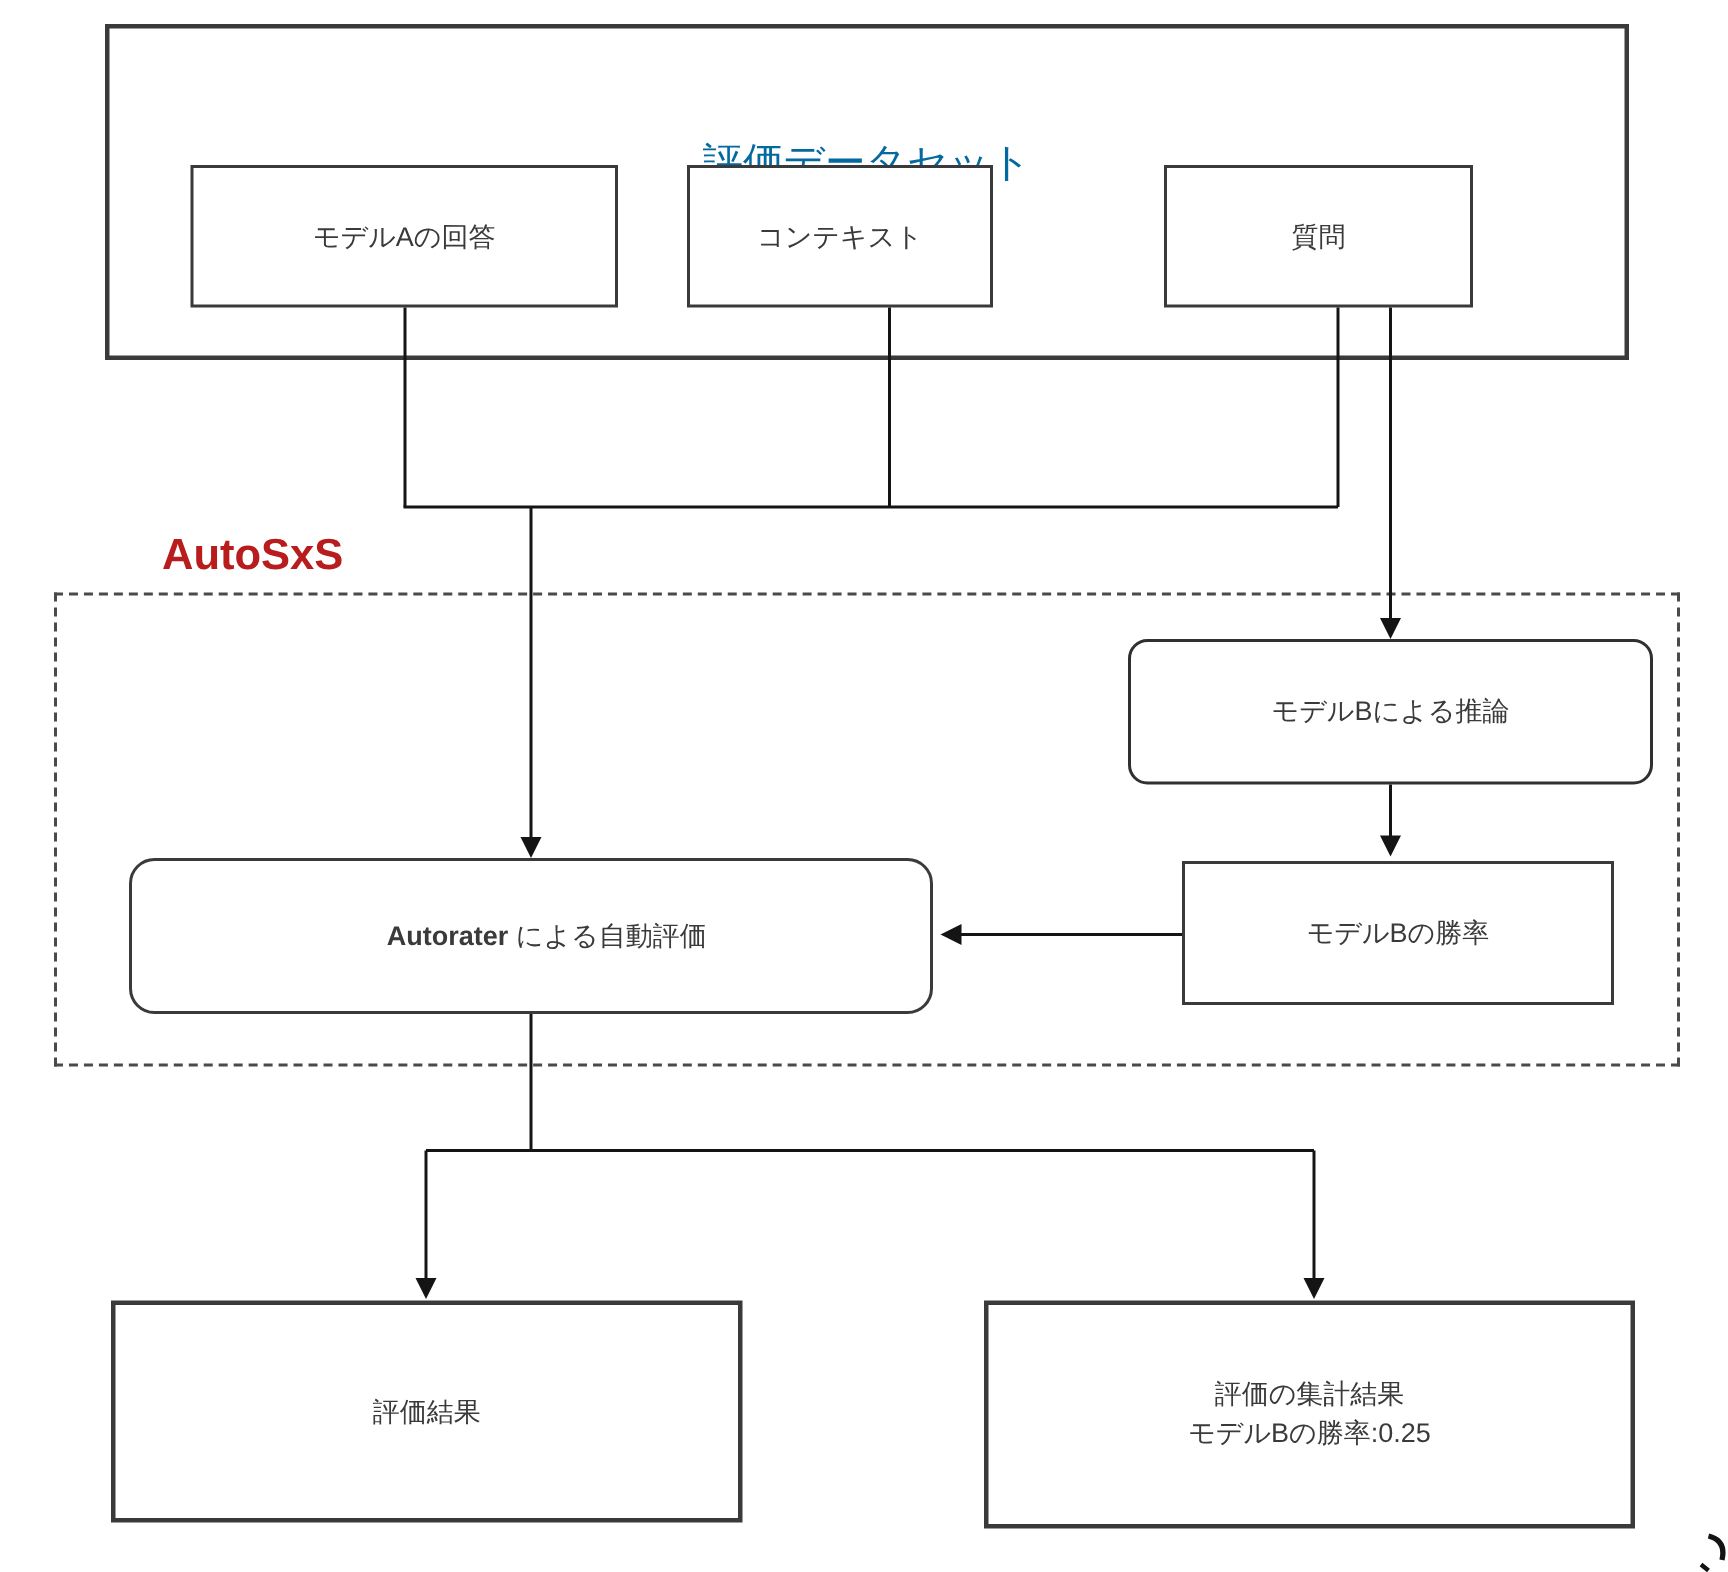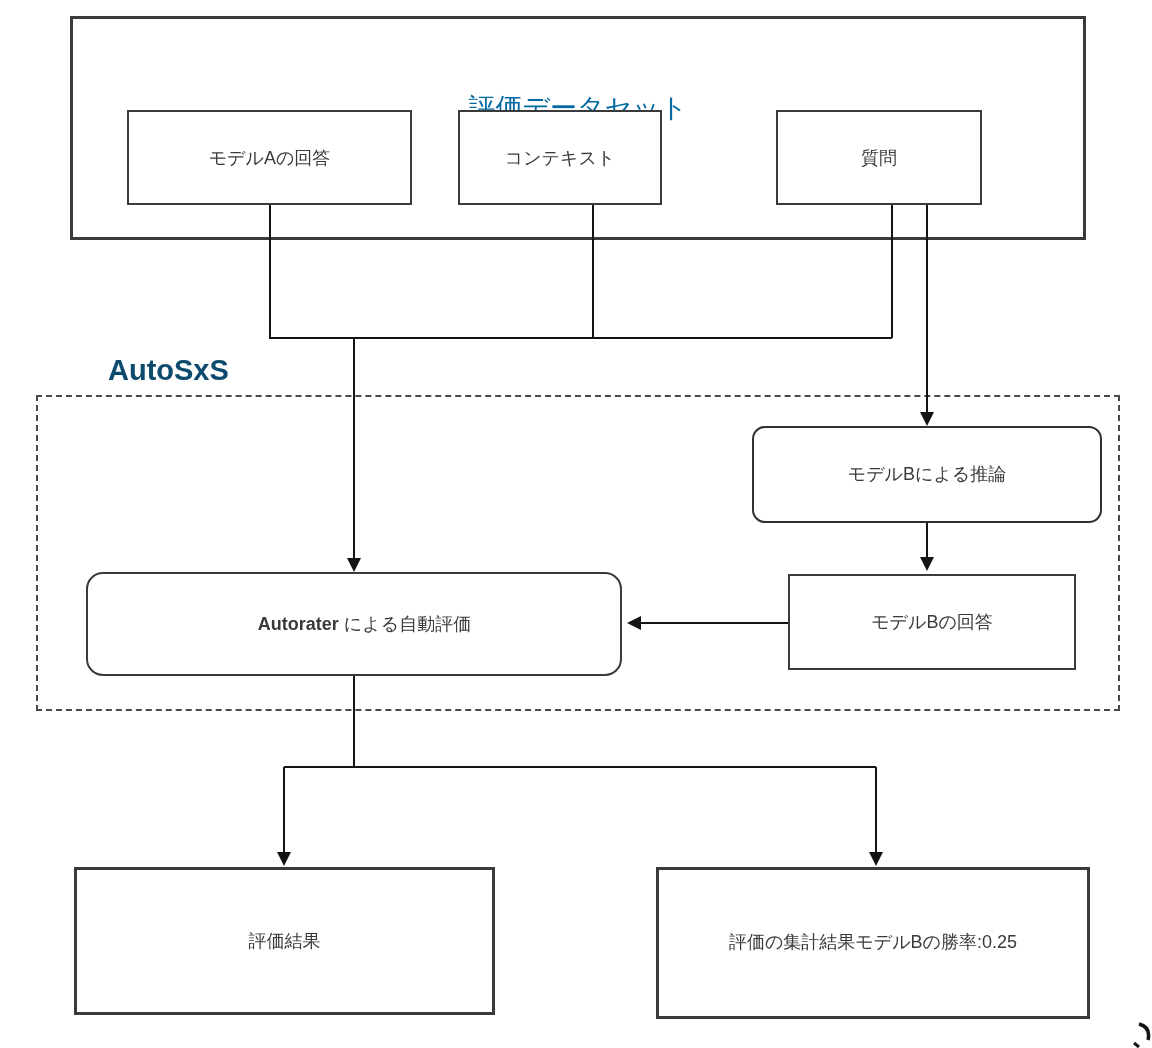--- a/index.html
+++ b/index.html
@@ -47,21 +47,21 @@
   }
   .model-a-box   { left: 127px; top: 110px; width: 285px; height: 95px; }
   .context-box   { left: 458px; top: 110px; width: 204px; height: 95px; }
   .question-box  { left: 776px; top: 110px; width: 206px; height: 95px; }
 
   .autosxs-label {
     position: absolute;
     left: 108px; top: 354px;
     font-size: 29px;
     font-weight: bold;
-    color: #0c4a6e;
+    color: #b91c1c;
   }
   .autosxs-frame {
     left: 36px; top: 395px; width: 1084px; height: 316px;
     border: 2px dashed #4a4a4a;
   }
   .inference-box {
     left: 752px; top: 426px; width: 350px; height: 97px;
     border-radius: 13px;
     border-width: 2.5px;
     border-color: #303030;
@@ -73,21 +73,21 @@
     border-radius: 17px;
     border-width: 2px;
     padding-left: 21px;
   }
   .modelb-answer-box { left: 788px; top: 574px; width: 288px; height: 96px; }
 
   .result-box    { left: 74px;  top: 867px; width: 421px; height: 148px; border-width: 3px; }
   .aggregate-box {
     left: 656px; top: 867px; width: 434px; height: 152px;
     border-width: 3px;
-    flex-direction: row;
+    flex-direction: column;
     line-height: 1.42;
   }
 
   .wire-layer {
     position: absolute;
     left: 0; top: 0;
     width: 1152px; height: 1048px;
     pointer-events: none;
     z-index: 5;
   }
@@ -116,21 +116,21 @@
 
   <div class="box inference-box">
     <span>モデルBによる推論</span>
   </div>
 
   <div class="box autorater-box">
     <span><span class="bold-part">Autorater</span><span> による自動評価</span></span>
   </div>
 
   <div class="box modelb-answer-box">
-    <span>モデルBの回答</span>
+    <span>モデルBの勝率</span>
   </div>
 
   <div class="box result-box">
     <span>評価結果</span>
   </div>
   <div class="box aggregate-box">
     <span>評価の集計結果</span>
     <span>モデルBの勝率:0.25</span>
   </div>
 

